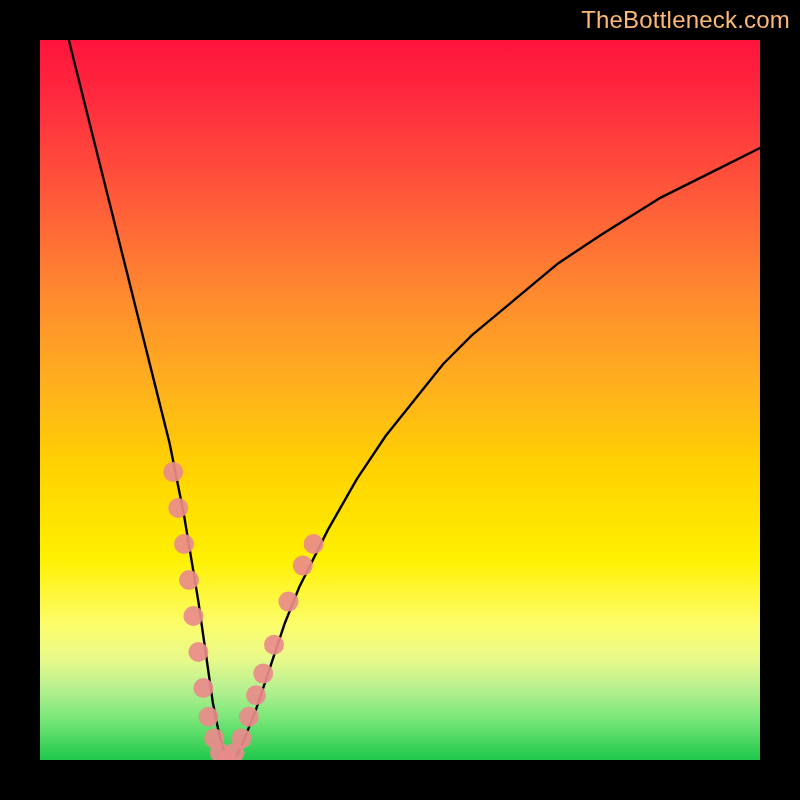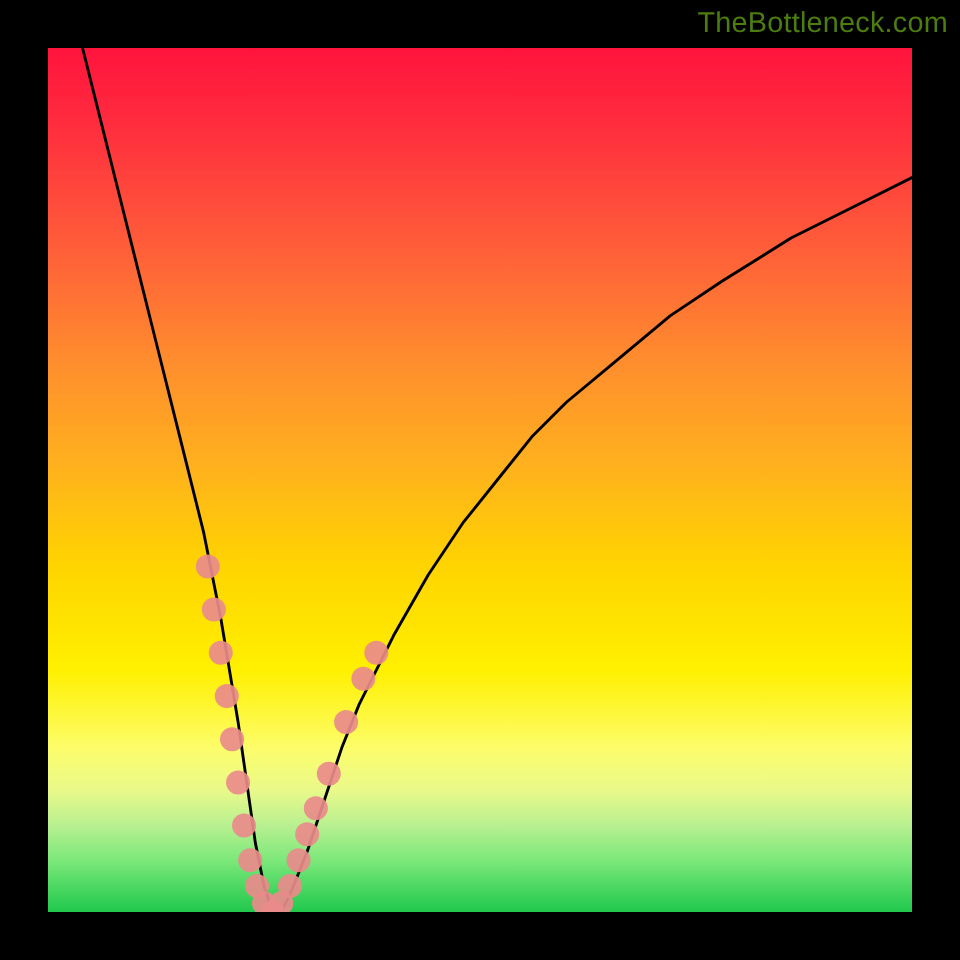--- a/index.html
+++ b/index.html
@@ -35,21 +35,21 @@
       #e8f98a 86%,
       #b8f090 90%,
       #7ce87a 94%,
       #20c84c 100%
     );
   }
   .watermark {
     position: absolute;
     top: 6px;
     right: 10px;
-    color: #4d7c0f;
+    color: #fdba74;
     font-size: 24px;
     font-weight: 500;
     letter-spacing: 0.2px;
     user-select: none;
   }
   svg { display: block; }
 </style>
 </head>
 <body>
 

